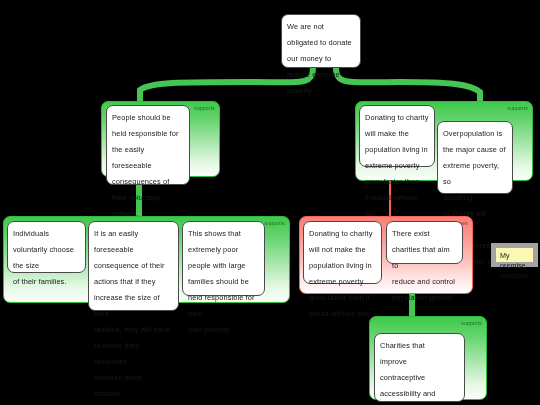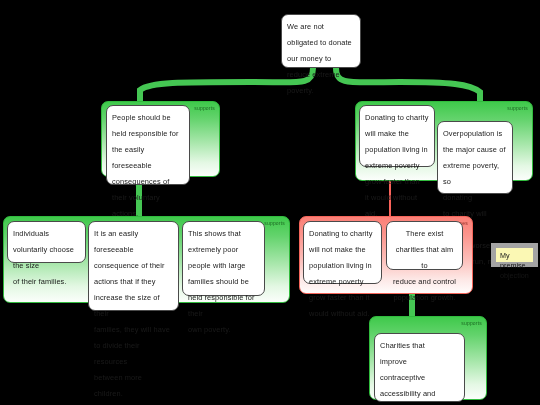--- a/index.html
+++ b/index.html
@@ -124,21 +124,21 @@
 extreme poverty, so
 donating
 to charity will make
 poverty worse in
 the long run, not
 better.</div>
 
   <div class="group support" style="left:3px; top:216px; width:287px; height:87px;">
     <span class="group-label">supports</span>
   </div>
-  <div class="claim" style="left:7px; top:221px; width:79px; height:42px;">Individuals
+  <div class="claim" style="left:7px; top:221px; width:79px; height:52px;">Individuals
 voluntarily choose
 the size
 of their families.</div>
   <div class="claim" style="left:88px; top:221px; width:91px; height:90px;">It is an easily
 foreseeable
 consequence of their
 actions that if they
 increase the size of their
 families, they will have
 to divide their resources
@@ -153,21 +153,21 @@
 
   <div class="group oppose" style="left:299px; top:216px; width:174px; height:78px;">
     <span class="group-label">opposes</span>
   </div>
   <div class="claim" style="left:303px; top:221px; width:79px; height:63px;">Donating to charity
 will not make the
 population living in
 extreme poverty
 grow faster than it
 would without aid.</div>
-  <div class="claim" style="left:386px; top:221px; width:77px; height:49px;text-align:center;">There exist
+  <div class="claim" style="left:386px; top:221px; width:77px; height:43px;">There exist
 charities that aim to
 reduce and control
 population growth.</div>
 
   <div class="group support" style="left:369px; top:316px; width:118px; height:84px;">
     <span class="group-label">supports</span>
   </div>
   <div class="claim" style="left:374px; top:333px; width:91px; height:69px;">Charities that
 improve
 contraceptive

